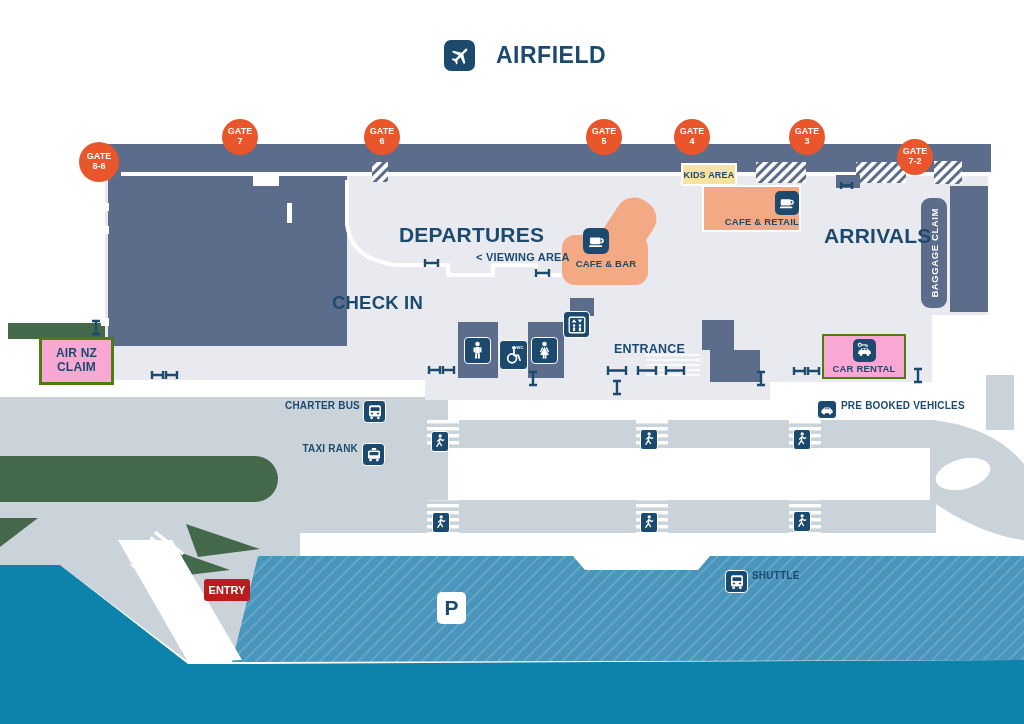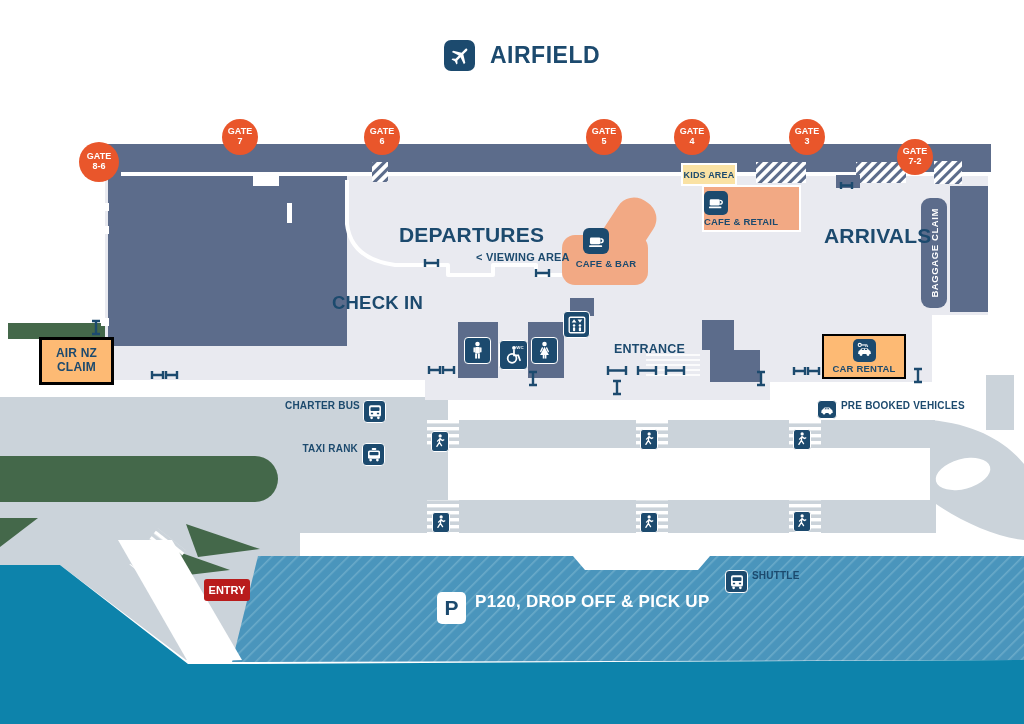--- a/index.html
+++ b/index.html
@@ -8,23 +8,23 @@
   #base{position:absolute;left:0;top:0;}
   .abs{position:absolute;}
   .lbl{color:#1c4a6e;font-weight:bold;letter-spacing:.2px;white-space:nowrap;}
   .big{font-size:21px;}
   .gate{position:absolute;width:36px;height:36px;border-radius:50%;background:#e9562b;
         color:#fff;font-weight:bold;font-size:9px;line-height:1.1;display:flex;
         flex-direction:column;align-items:center;justify-content:center;text-align:center;}
   .navysq{background:#1c4a6e;border:1.5px solid #fff;border-radius:4px;display:flex;
           align-items:center;justify-content:center;box-sizing:border-box;}
   .row{display:flex;align-items:flex-start;gap:4px;}
-  .title{display:flex;align-items:center;gap:15px;}
+  .title{display:flex;align-items:center;gap:21px;}
   .title .txt{font-size:23px;color:#1c4a6e;font-weight:bold;letter-spacing:.5px;}
-  .infobox{background:#fdba74;border:3px solid #000000;box-sizing:border-box;display:flex;
+  .infobox{background:#f9a8d4;border:3px solid #4d7c0f;box-sizing:border-box;display:flex;
            flex-direction:column;align-items:center;justify-content:center;}
   .vert{writing-mode:vertical-rl;transform:rotate(180deg);}
   .small{font-size:10px;}
   .tiny{font-size:9.5px;}
   svg{display:block;}
 </style>
 </head>
 <body>
 
 <div id="map">
@@ -178,21 +178,21 @@
 <div class="abs lbl big" style="left:399px;top:223px;">DEPARTURES</div>
 <div class="abs lbl big" style="left:332px;top:292px;font-size:18.5px;">CHECK IN</div>
 <div class="abs lbl big" style="left:824px;top:224px;">ARRIVALS</div>
 <div class="abs lbl" style="left:476px;top:251px;font-size:11px;">&lt; VIEWING AREA</div>
 <div class="abs lbl" style="left:614px;top:342px;font-size:12.5px;">ENTRANCE</div>
 
 <div class="abs" style="left:681px;top:163px;width:56px;height:23px;background:#fae2a4;border:2px solid #fff;box-sizing:border-box;display:flex;align-items:center;justify-content:center;">
   <span class="lbl" style="font-size:9px;">KIDS AREA</span>
 </div>
 
-<div class="abs" style="left:702px;top:185px;width:99px;height:47px;background:#f2a984;border:2px solid #fff;box-sizing:border-box;display:flex;flex-direction:column;align-items:flex-start;justify-content:center;gap:1px;">
+<div class="abs" style="left:702px;top:185px;width:99px;height:47px;background:#f2a984;border:2px solid #fff;box-sizing:border-box;display:flex;flex-direction:column;align-items:flex-end;justify-content:center;gap:1px;">
   <div class="navysq" style="width:24px;height:24px;border:none;border-radius:5px;">
     <svg width="20" height="20" viewBox="0 0 24 24">
       <rect x="4.5" y="7.5" width="12" height="7.5" rx="1.5" fill="#fff"></rect>
       <path d="M16.5,8.8 C20.5,8.8 20.5,13.2 16.5,13.4" stroke="#fff" stroke-width="1.7" fill="none"></path>
       <rect x="3.5" y="16.3" width="15" height="2" rx="1" fill="#fff"></rect>
     </svg>
   </div>
   <span class="lbl tiny">CAFE &amp; RETAIL</span>
 </div>
 
@@ -357,16 +357,15 @@
 </div>
 
 <div class="abs" style="left:204px;top:579px;width:46px;height:22px;background:#b91c1c;border-radius:3px;display:flex;align-items:center;justify-content:center;">
   <span style="color:#fff;font-weight:bold;font-size:11px;">ENTRY</span>
 </div>
 
 <div class="abs row" style="left:437px;top:592px;gap:9px;">
   <div style="width:29px;height:32px;background:#fff;border-radius:5px;display:flex;align-items:center;justify-content:center;">
     <span style="color:#1c4a6e;font-weight:bold;font-size:21px;">P</span>
   </div>
-  <span style="color:#fff;font-weight:bold;font-size:17px;letter-spacing:.3px;">P120, DROP OFF &amp; PICK UP</span>
 </div>
 
 </div>
 
 </body></html>

